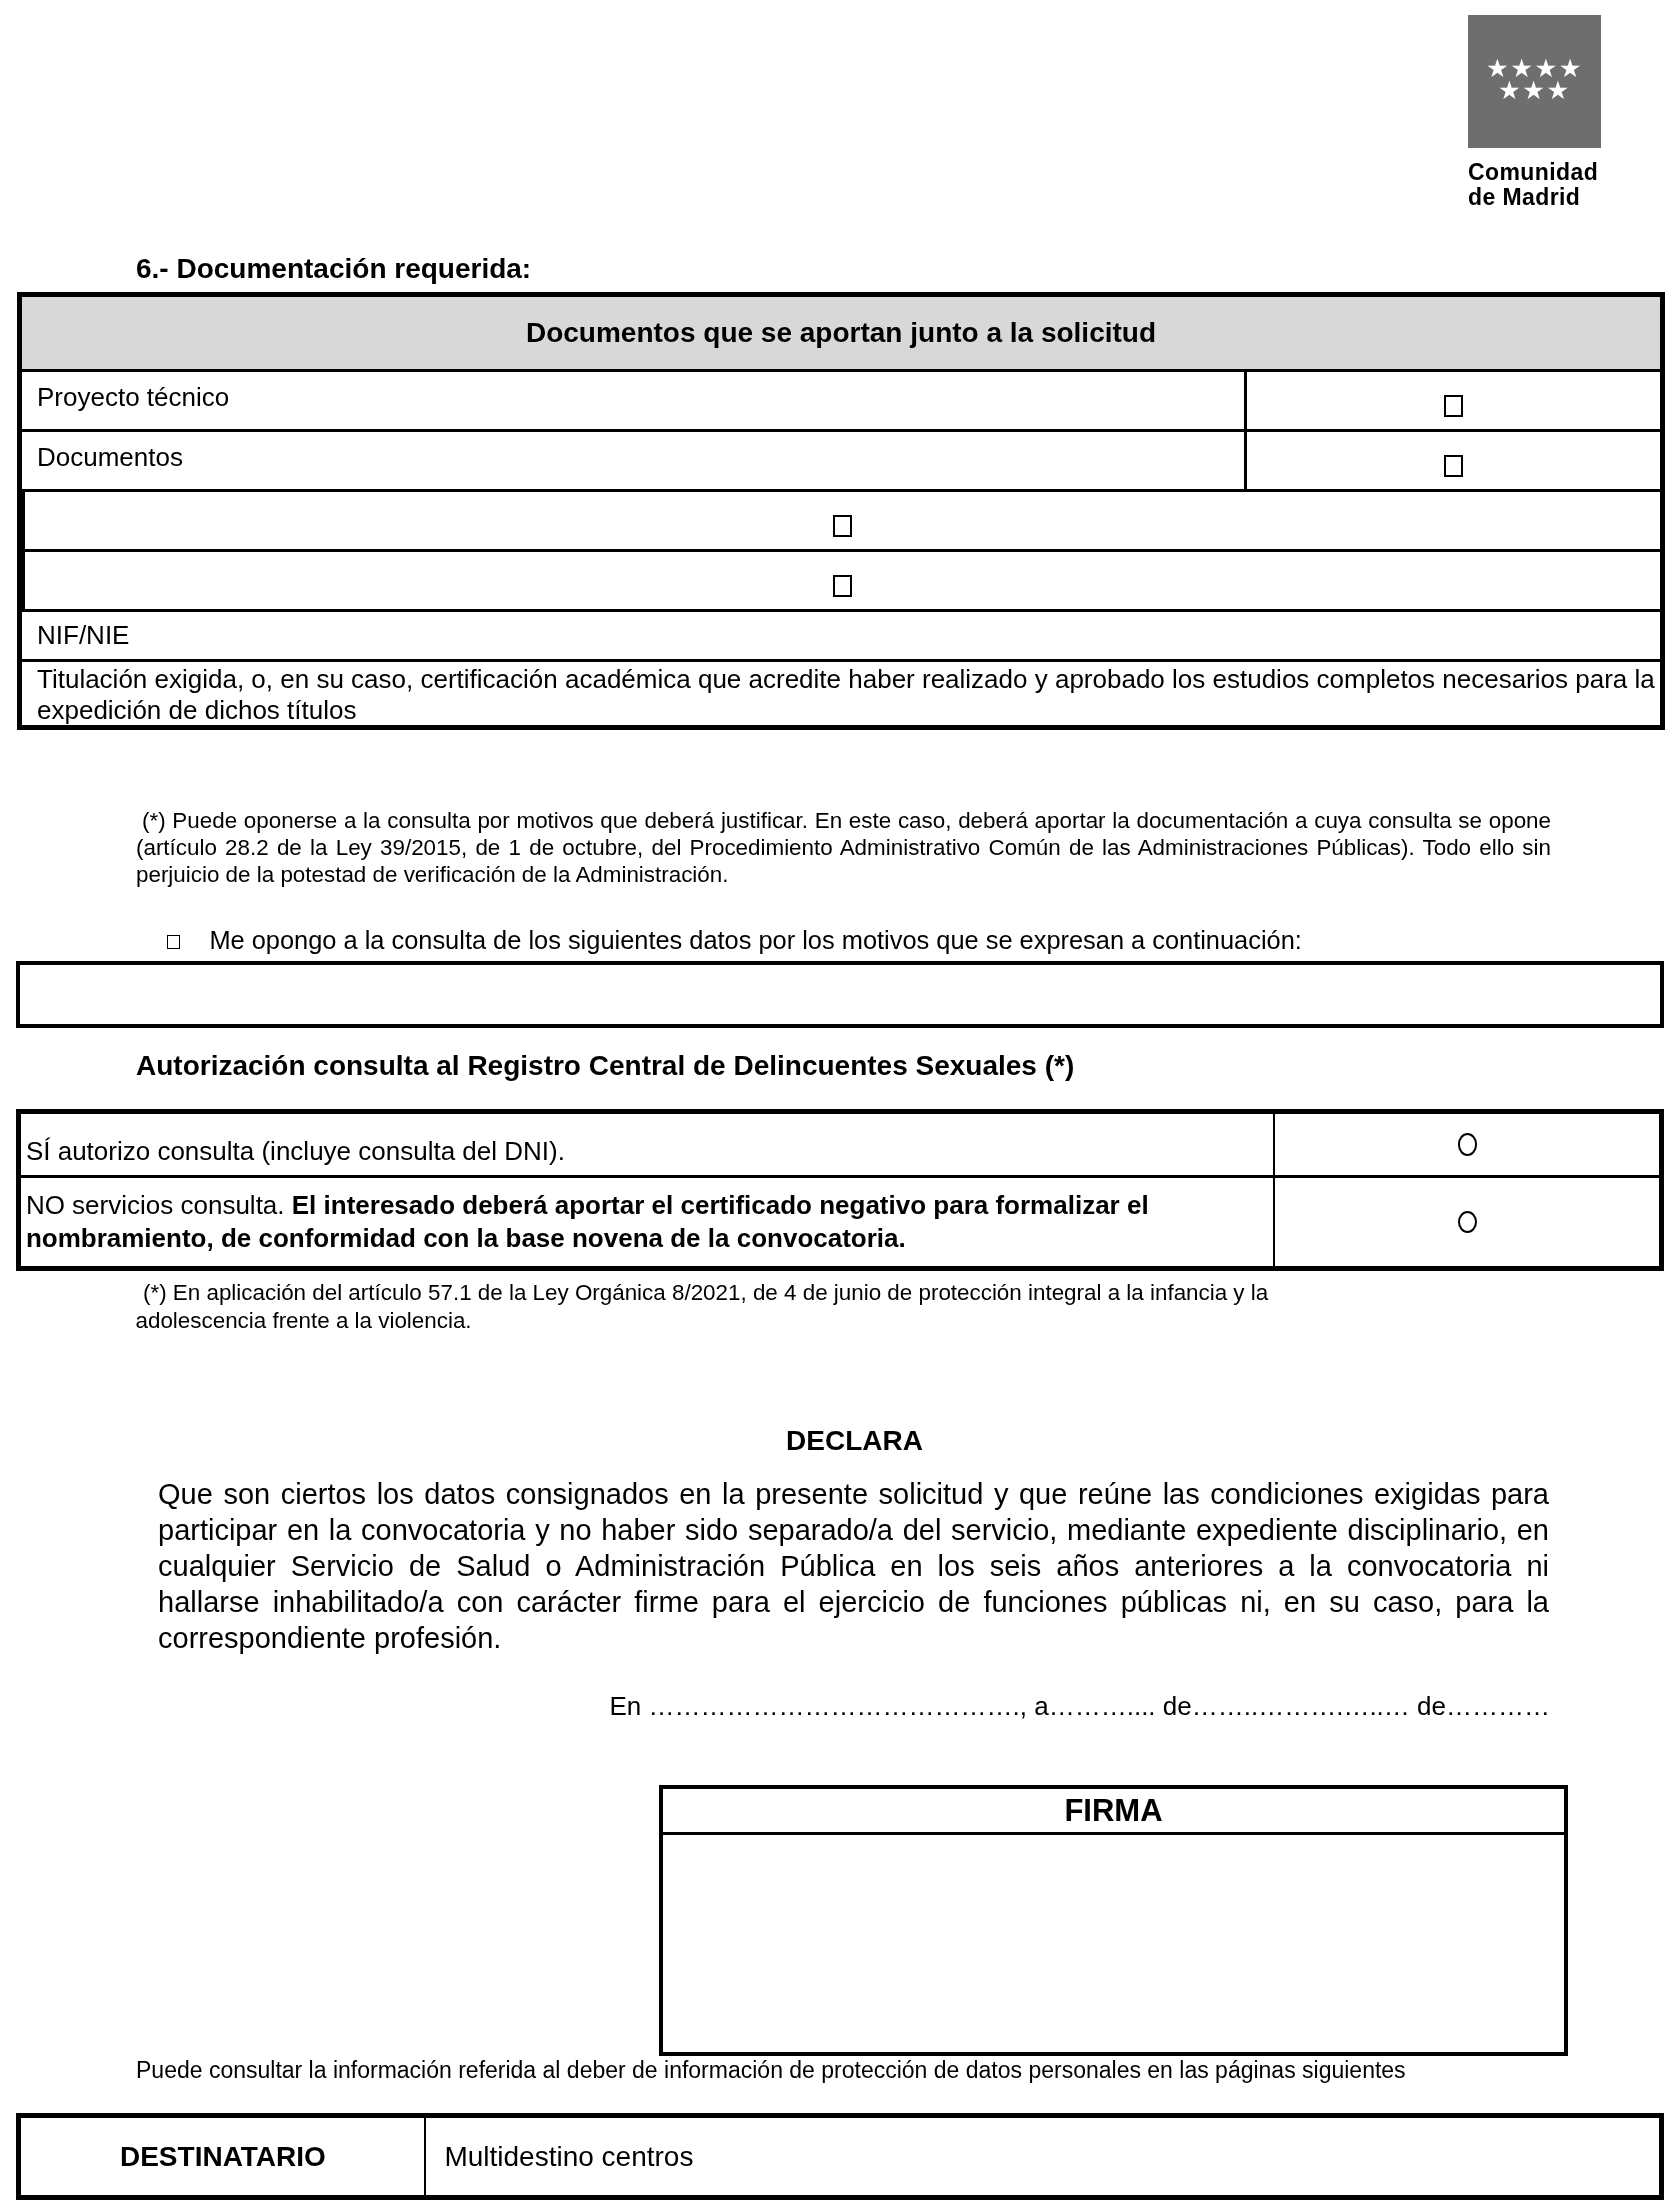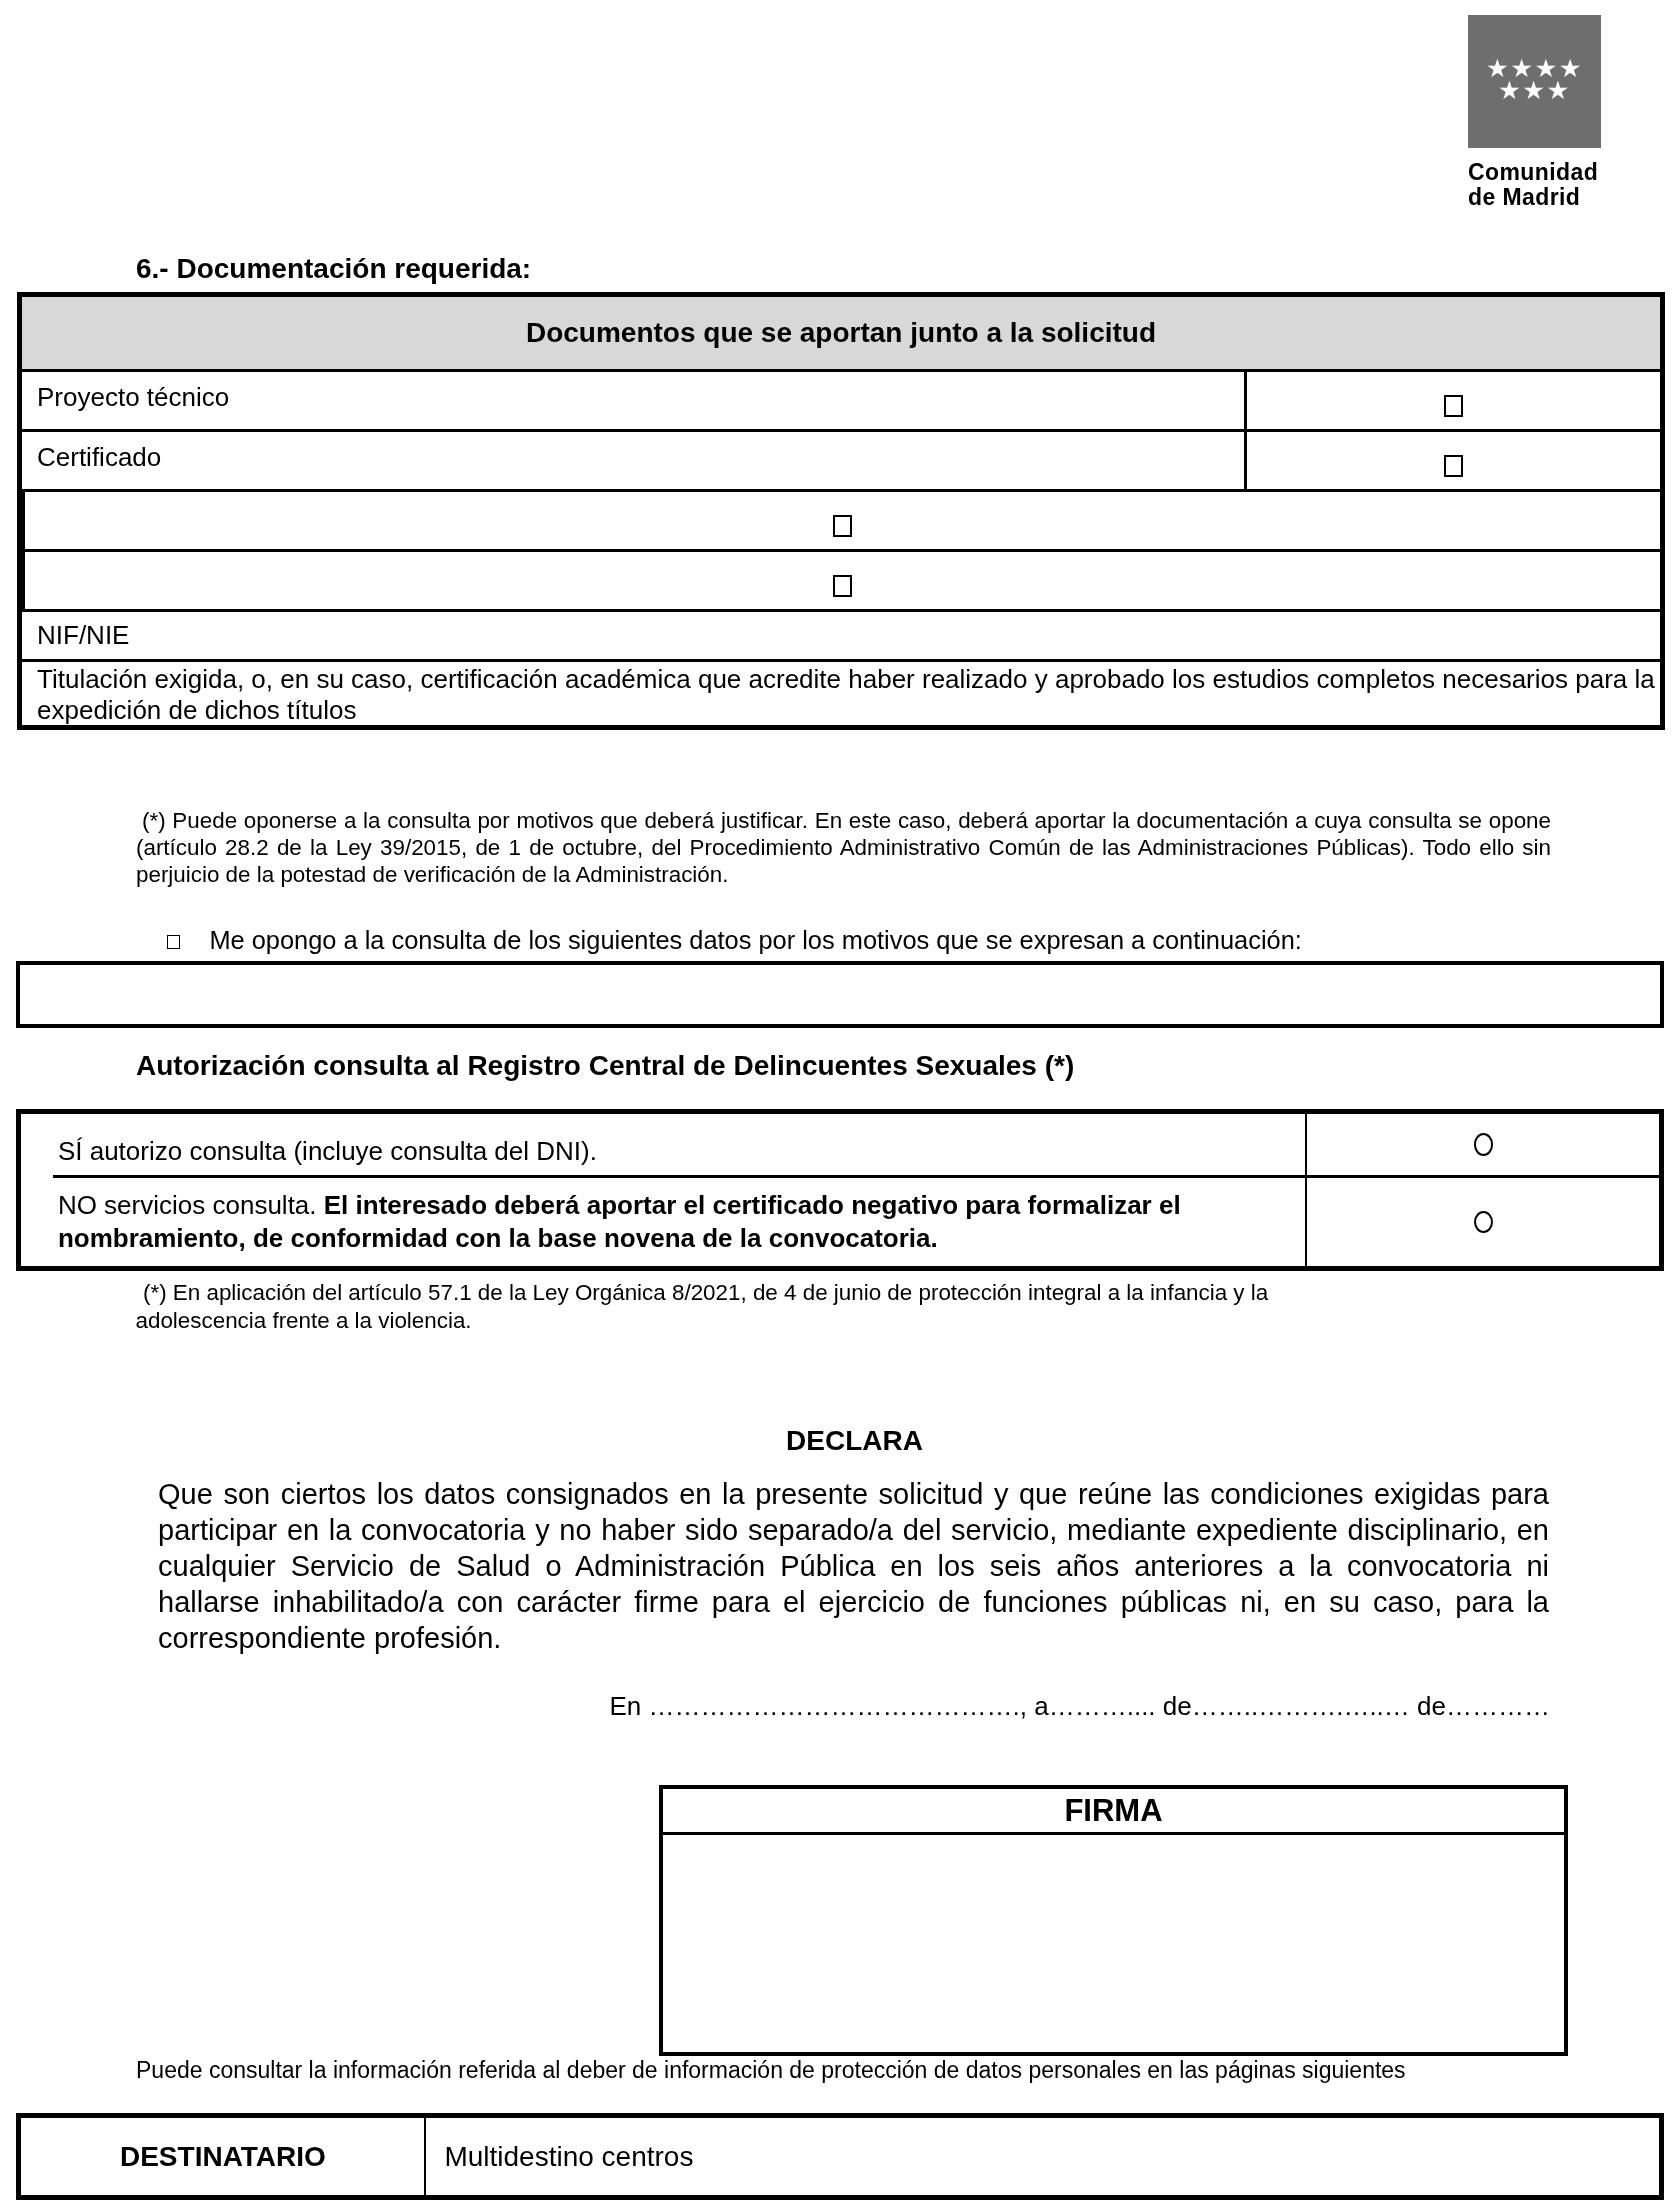--- a/index.html
+++ b/index.html
@@ -32,21 +32,21 @@
     .foot1 { left: 136px; top: 807px; width: 1415px; font-size: 22.4px; line-height: 27px; text-align: justify; }
     .foot1 .first { padding-left: 6px; }
 
     .oppose { left: 167px; top: 926px; font-size: 25.4px; display: flex; align-items: center; gap: 20px; }
     .oppose .chk-s { width: 13.4px; height: 13.4px; border: 1.5px solid #000; margin-right: 9px; margin-top: 3px; }
     .oppose-input { left: 16.4px; top: 961px; width: 1648px; height: 67px; border: 4.5px solid #000; background: #fff; }
 
     .auth-title { left: 136px; top: 1050px; font-size: 28px; font-weight: bold; }
 
     .t2 { left: 16.4px; top: 1109px; width: 1648px; border: 5.2px solid #000; }
-    .t2 .row { display: flex; border-top: 3px solid #000; margin-left: 32px; }
+    .t2 .row { display: flex; border-top: 3px solid #000; }
     .t2 .row:first-child { border-top: none; height: 61px; }
     .t2 .row.r2 { height: 91px; }
     .t2 .lbl { flex: 0 0 1252px; padding-left: 4.5px; font-size: 26px; line-height: 33px; display: flex; flex-direction: column; justify-content: center; }
     .t2 .row:first-child .lbl { padding-top: 13.4px; }
     .t2 .opt { flex: 1; border-left: 2.2px solid #000; display: flex; align-items: center; justify-content: center; }
     .radio { width: 19.4px; height: 22.4px; border: 2.2px solid #000; border-radius: 50%; }
     .b { font-weight: bold; }
 
     .foot2 { left: 143px; top: 1279px; width: 1307px; font-size: 22.4px; line-height: 28px; }
     .foot2 .l2 { margin-left: -7.5px; }
@@ -87,21 +87,21 @@
 <div class="abs t1">
   <div class="row head">Documentos que se aportan junto a la solicitud</div>
 
   <div class="row">
     <div class="cell-label">Proyecto técnico</div>
     <div class="cell-check">
         <div class="chk"></div>
       </div>
   </div>
   <div class="row">
-    <div class="cell-label">Certificado</div>
+    <div class="cell-label">Documentos</div>
     <div class="cell-check">
         <div class="chk"></div>
       </div>
   </div>
   <div class="row">
     <div class="cell-check">
         <div class="chk"></div>
       </div>
   </div>
   <div class="row">

